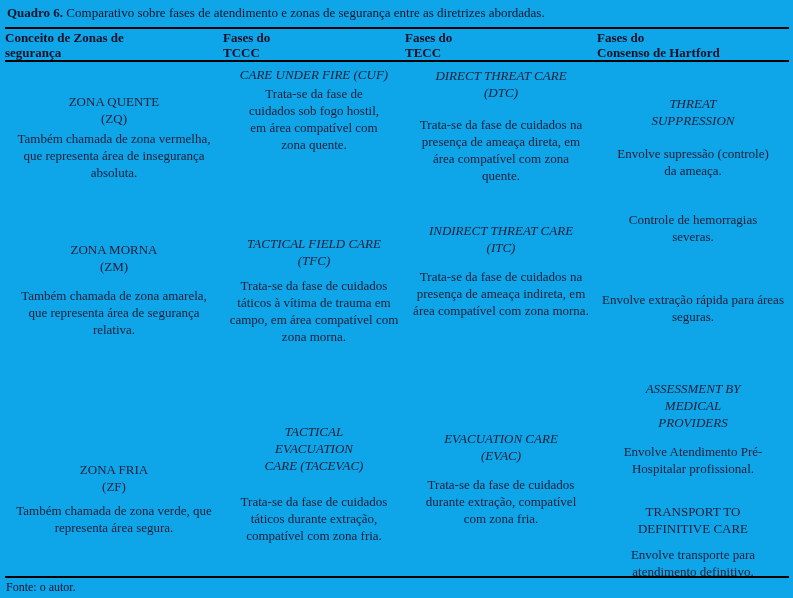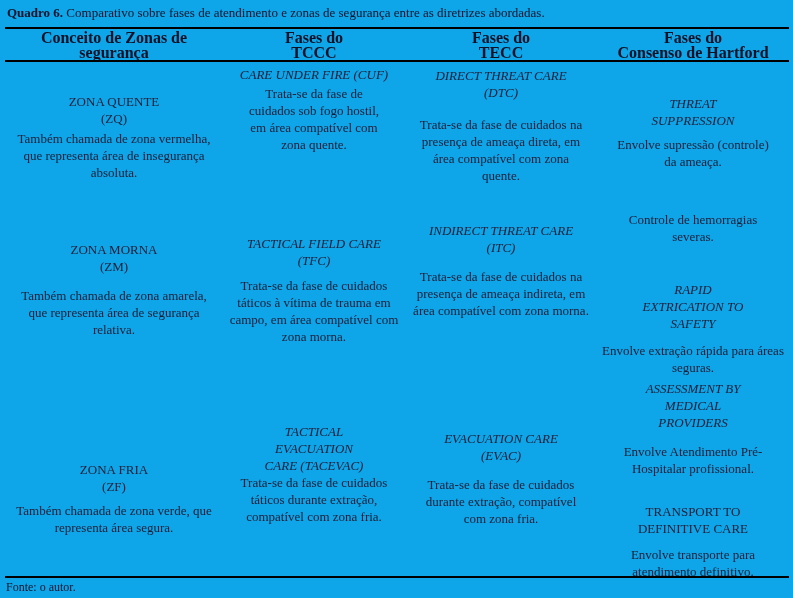--- a/index.html
+++ b/index.html
@@ -19,21 +19,21 @@
   .rule{position:absolute;left:5px;right:4px;height:2px;background:#000;}
   .rule-top{top:27px;}
   .rule-mid{top:60px;}
   .rule-bottom{top:576px;}
   .thead{
     position:absolute;top:30px;left:5px;right:4px;height:29px;
     display:grid;grid-template-columns:218px 182px 192px 1fr;
     align-items:center;
   }
   .th{
-    text-align:center;font-weight:bold;font-size:16px;line-height:15px;
+    text-align:left;font-weight:bold;font-size:13px;line-height:15px;
     white-space:pre-line;color:#101024;
   }
   .tbody{
     position:absolute;top:62px;left:5px;right:4px;height:514px;
     display:grid;grid-template-columns:218px 182px 192px 1fr;
   }
   .col{position:relative;}
   .block{position:absolute;left:2px;right:2px;text-align:center;}
   .ttl{
     font-size:13px;line-height:17px;white-space:pre-line;color:#1e1e36;
@@ -43,27 +43,27 @@
   .desc{
     font-size:13px;line-height:17px;margin:12px auto 0 auto;color:#1e1e36;
   }
   
   .c1b1{top:31px;} .c1b1 .desc{margin-top:3px;max-width:205px;}
   .c1b2{top:179px;} .c1b2 .desc{margin-top:12px;max-width:205px;}
   .c1b3{top:373px;margin-top:26px;} .c1b3 .desc{margin-top:7px;max-width:205px;}
   
   .c2b1{top:4px;} .c2b1 .desc{margin-top:2px;max-width:138px;}
   .c2b2{top:173px;} .c2b2 .desc{margin-top:8px;max-width:182px;}
-  .c2b3{top:361px;} .c2b3 .desc{margin-top:0;max-width:182px;}
+  .c2b3{top:361px;} .c2b3 .desc{margin-top:19px;max-width:182px;}
   
   .c3b1{top:5px;}  .c3b1 .desc{margin-top:15px;max-width:172px;}
   .c3b2{top:160px;} .c3b2 .desc{margin-top:12px;max-width:180px;}
   .c3b3{top:368px;} .c3b3 .desc{margin-top:12px;max-width:160px;}
   
-  .c4b1{top:33px;}  .c4b1 .desc{margin-top:7px;max-width:158px;}
+  .c4b1{top:33px;}  .c4b1 .desc{margin-top:16px;max-width:158px;}
   .c4b2{top:134px;} .c4b2 .desc{margin-top:15px;max-width:172px;}
   .c4b3{top:219px;} .c4b3 .desc{margin-top:10px;max-width:182px;}
   .c4b4{top:318px;} .c4b4 .desc{margin-top:12px;max-width:152px;}
   .c4b5{top:441px;} .c4b5 .desc{margin-top:9px;max-width:168px;}
   .fonte{
     position:absolute;top:580px;left:6px;
     font-size:12px;color:#14142a;
   }
 </style>
 </head>
@@ -149,23 +149,20 @@
     <div class="col">
       <div class="block c4b1">
         <div class="ttl phase">THREAT
 SUPPRESSION</div>
         <div class="desc">Envolve supressão (controle) da ameaça.</div>
       </div>
       <div class="block c4b2">
         <div class="desc">Controle de hemorragias severas.</div>
       </div>
       <div class="block c4b3">
-        <div class="ttl phase">RAPID
-EXTRICATION TO
-SAFETY</div>
         <div class="desc">Envolve extração rápida para áreas seguras.</div>
       </div>
       <div class="block c4b4">
         <div class="ttl phase">ASSESSMENT BY
 MEDICAL
 PROVIDERS</div>
         <div class="desc">Envolve Atendimento Pré- Hospitalar profissional.</div>
       </div>
       <div class="block c4b5">
         <div class="ttl upright">TRANSPORT TO

